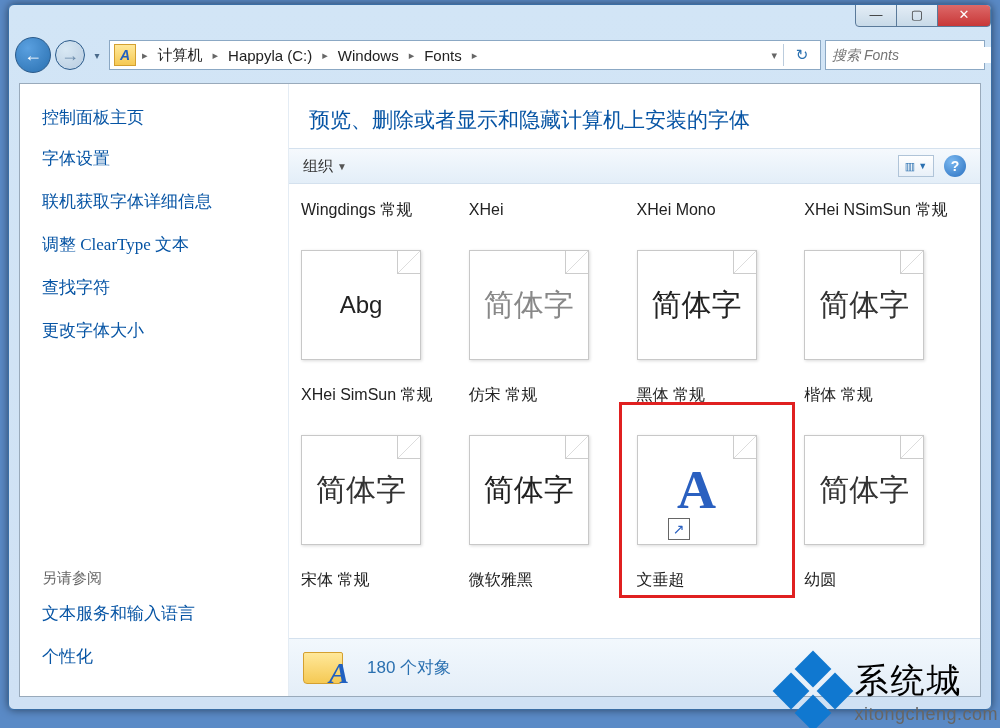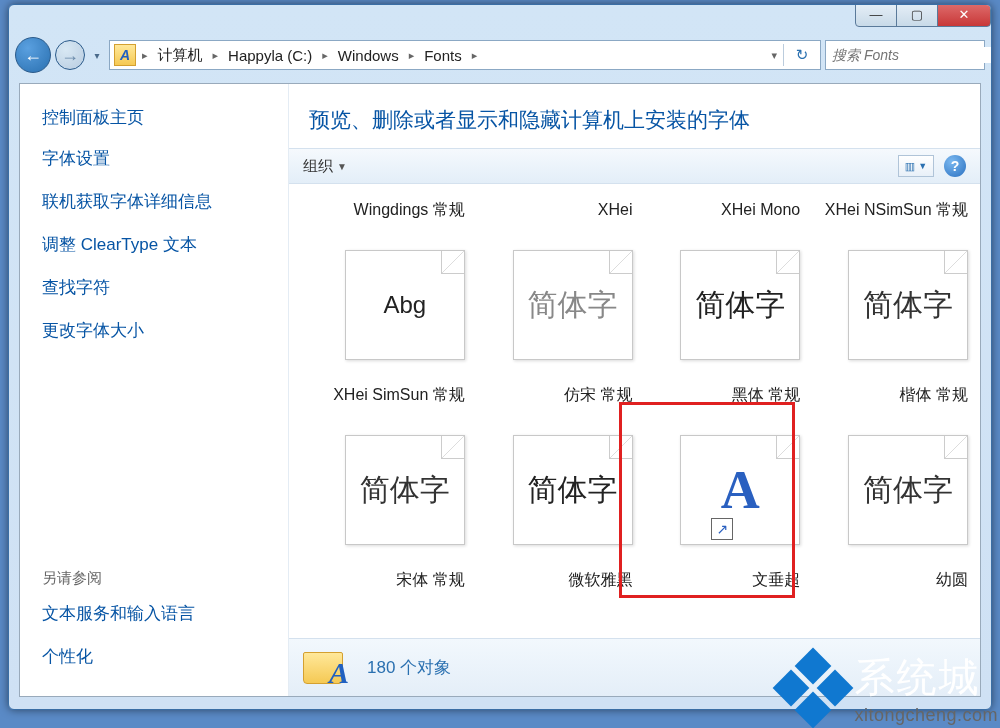--- a/index.html
+++ b/index.html
@@ -172,20 +172,21 @@
   width: 268px;
   padding: 22px 22px;
   display: flex;
   flex-direction: column;
   font-size: 17px;
 }
 .sidebar .link {
   color: #0654a4;
   margin-bottom: 20px;
   cursor: pointer;
+  font-family: Liberation Serif, serif;
 }
 .sidebar .heading {
   color: #0654a4;
   margin-bottom: 18px;
   font-size: 17px;
 }
 .sidebar .sep-space { flex: 1; }
 .sidebar .also-label {
   color: #666;
   font-size: 15px;
@@ -247,21 +248,21 @@
   padding: 14px 10px;
   display: grid;
   grid-template-columns: repeat(4, 1fr);
   grid-auto-rows: 185px;
   overflow: hidden;
   position: relative;
 }
 .font-item {
   display: flex;
   flex-direction: column;
-  align-items: flex-end;
+  align-items: flex-start;
   padding: 2px;
 }
 .font-label {
   font-size: 16px;
   color: #222;
   text-align: center;
   height: 44px;
   line-height: 1.25;
 }
 .font-thumb {
@@ -370,21 +371,21 @@
   background: #1078d0;
   transform: rotate(45deg);
 }
 .wm-logo .d1{left:22px;top:0;}
 .wm-logo .d2{left:0;top:22px;}
 .wm-logo .d3{left:44px;top:22px;}
 .wm-logo .d4{left:22px;top:44px;}
 .wm-text {
   display:flex; flex-direction:column; align-items:flex-start;
 }
-.wm-cn { font-size: 40px; color:#ffffff; font-weight:500; letter-spacing:2px;}
+.wm-cn { font-size: 34px; color:#000000; font-weight:500; letter-spacing:2px;}
 .wm-en { font-size: 18px; color:#666; letter-spacing:0.5px;}
 </style>
 </head>
 <body>
 
 <div class="window">
 
   <div class="titlebar">
     <div class="window-controls">
       <div class="win-btn min">—</div>

